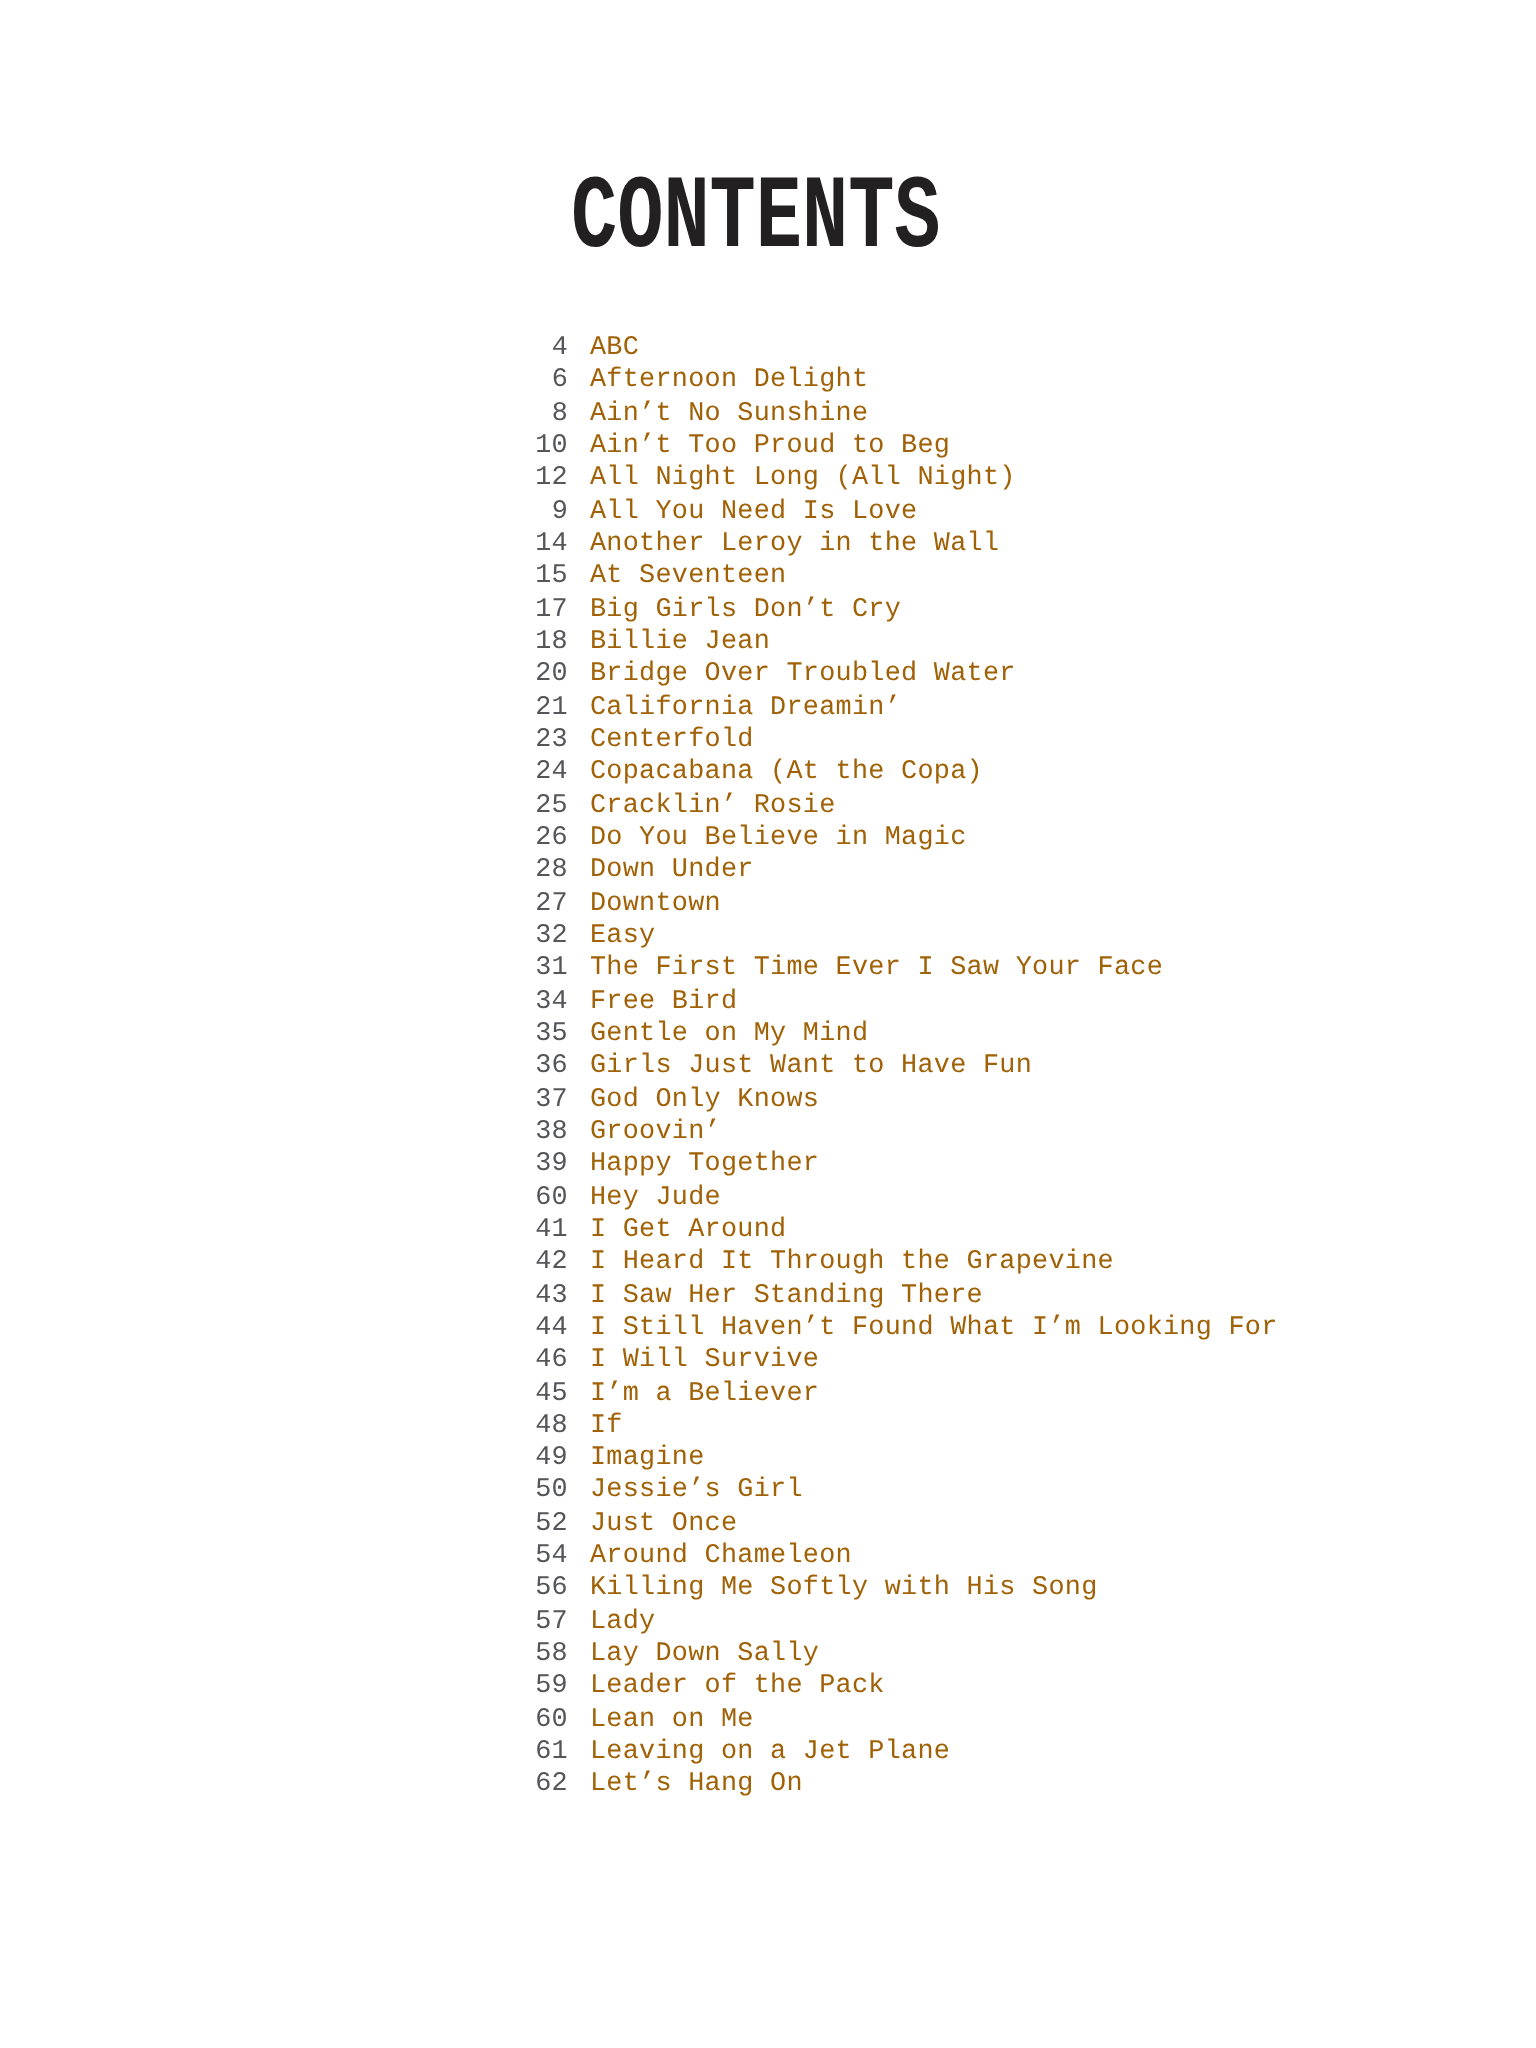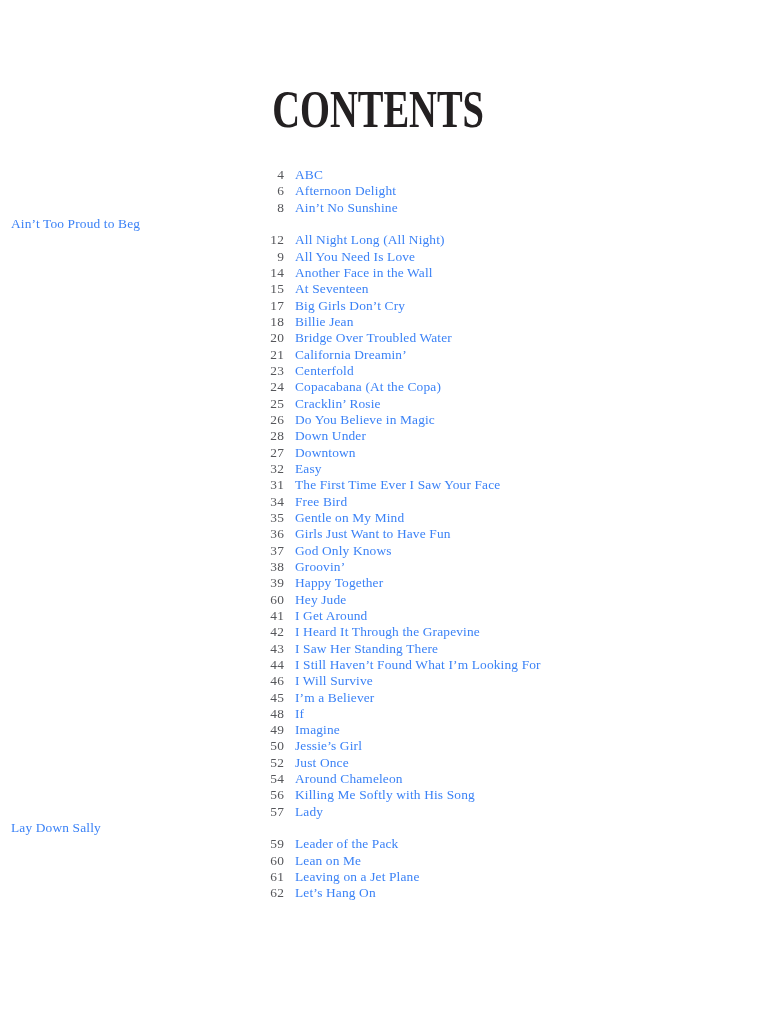--- a/index.html
+++ b/index.html
@@ -5,21 +5,21 @@
   html, body {
     margin: 0;
     padding: 0;
   }
   .page {
     position: relative;
     width: 768px;
     height: 1024px;
     background: #ffffff;
     overflow: hidden;
-    font-family: Liberation Serif, serif;
+    font-family: Liberation Mono, monospace;
   }
   .title-wrap {
     position: absolute;
     top: 84px;
     left: 0;
     width: 768px;
     text-align: center;
   }
   .toc-title {
     display: inline-block;
@@ -50,21 +50,21 @@
   .num {
     display: inline-block;
     width: 284px;
     flex: 0 0 284px;
     text-align: right;
     color: #55565a;
   }
   .song {
     margin-left: 11px;
     white-space: nowrap;
-    color: #3b82f6;
+    color: #a16207;
   }
 </style>
 </head>
 <body>
 
 <div class="page">
   <div class="title-wrap">
     <div class="toc-title">CONTENTS</div>
   </div>
 
@@ -78,36 +78,37 @@
     <span class="num">6</span>
     <span class="song">Afternoon Delight</span>
   </div>
 
   <div class="row">
     <span class="num">8</span>
     <span class="song">Ain’t No Sunshine</span>
   </div>
 
   <div class="row">
+    <span class="num">10</span>
     <span class="song">Ain’t Too Proud to Beg</span>
   </div>
 
   <div class="row">
     <span class="num">12</span>
     <span class="song">All Night Long (All Night)</span>
   </div>
 
   <div class="row">
     <span class="num">9</span>
     <span class="song">All You Need Is Love</span>
   </div>
 
   <div class="row">
     <span class="num">14</span>
-    <span class="song">Another Face in the Wall</span>
+    <span class="song">Another Leroy in the Wall</span>
   </div>
 
   <div class="row">
     <span class="num">15</span>
     <span class="song">At Seventeen</span>
   </div>
 
 
   <div class="row">
     <span class="num">17</span>
@@ -265,20 +266,21 @@
     <span class="num">56</span>
     <span class="song">Killing Me Softly with His Song</span>
   </div>
 
   <div class="row">
     <span class="num">57</span>
     <span class="song">Lady</span>
   </div>
 
   <div class="row">
+    <span class="num">58</span>
     <span class="song">Lay Down Sally</span>
   </div>
 
   <div class="row">
     <span class="num">59</span>
     <span class="song">Leader of the Pack</span>
   </div>
 
   <div class="row">
     <span class="num">60</span>

